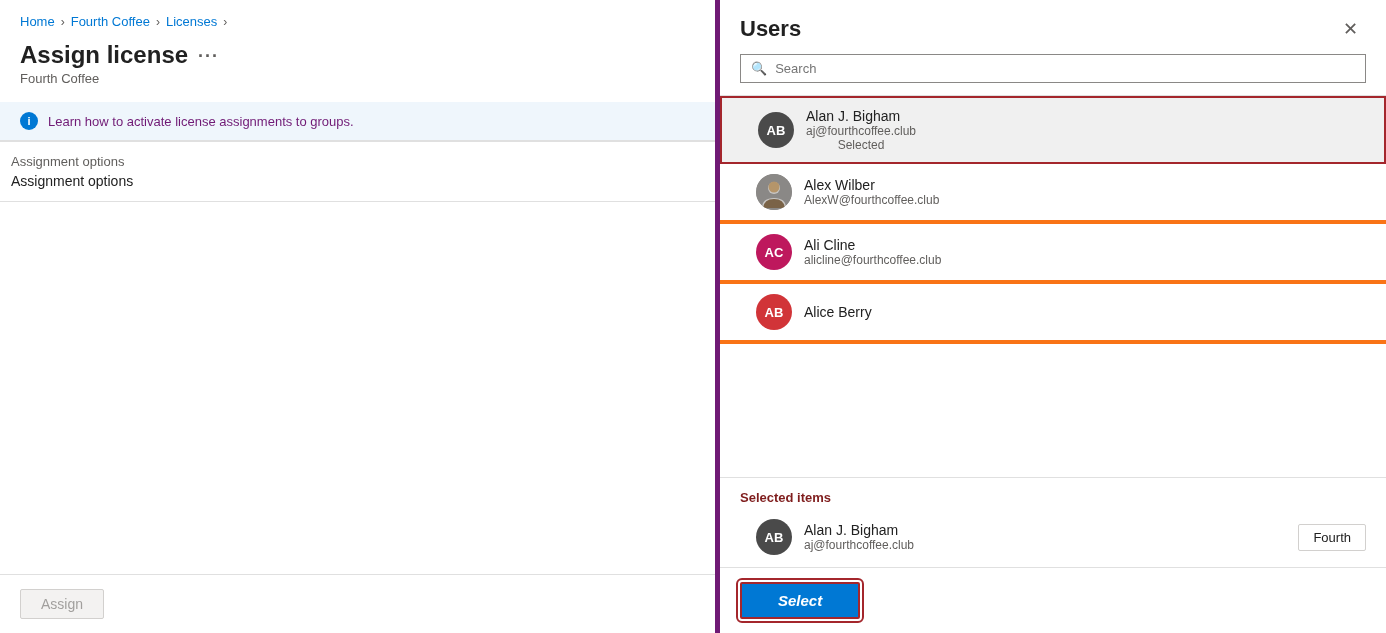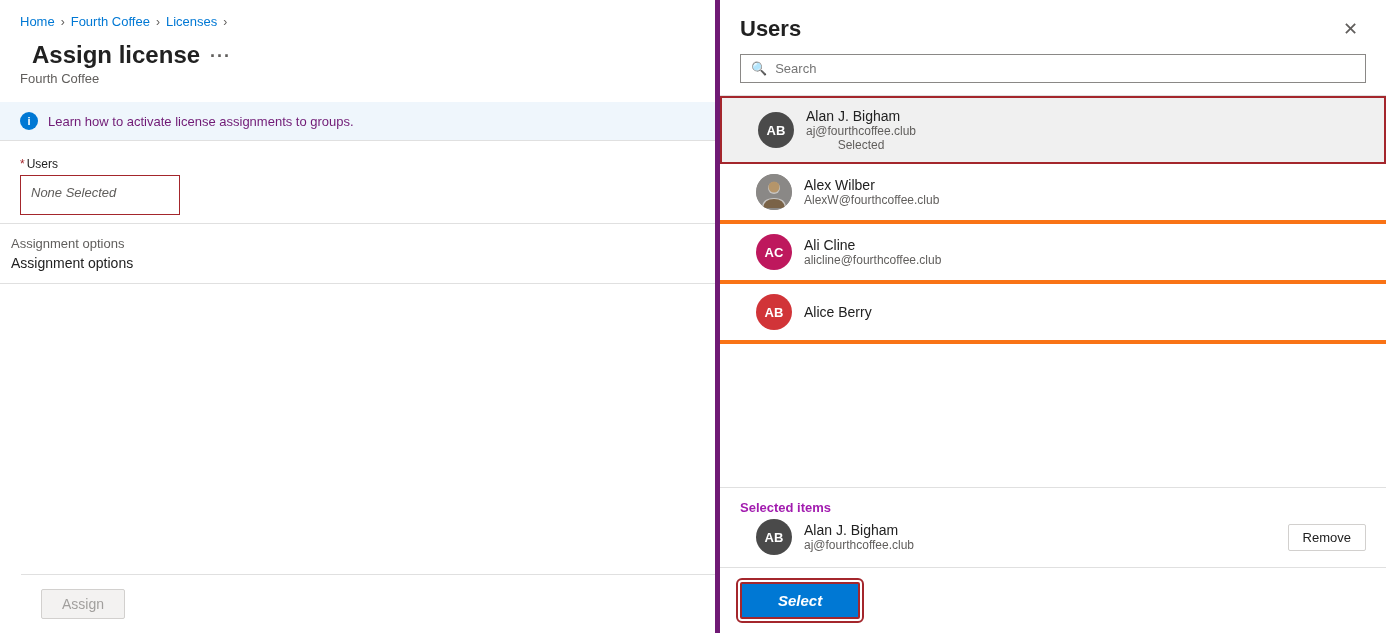--- a/index.html
+++ b/index.html
@@ -29,21 +29,21 @@
     }
     .breadcrumb-sep {
       color: #605e5c;
       font-size: 12px;
       margin: 0 2px;
     }
 
     .page-title {
       font-size: 24px;
       font-weight: 600;
-      padding: 4px 20px 2px 32px;
+      padding: 4px 20px 2px 20px;
       display: flex;
       align-items: flex-start;
       gap: 10px;
     }
     .page-title-dots {
       font-size: 18px;
       color: #605e5c;
       cursor: pointer;
       letter-spacing: 2px;
     }
@@ -116,21 +116,20 @@
     }
 
     .left-footer {
       position: absolute;
       bottom: 0;
       left: 0;
       right: 0;
       border-top: 1px solid #e0e0e0;
       padding: 14px 20px;
       background: #fff;
-      margin-left: 21px;
     }
     .assign-btn {
       background: #f3f2f1;
       color: #a19f9d;
       border: 1px solid #d2d0ce;
       padding: 6px 20px;
       font-size: 14px;
       cursor: not-allowed;
       border-radius: 2px;
     }
@@ -221,21 +220,22 @@
     .user-email { font-size: 12px; color: #605e5c; }
     .user-selected-tag { font-size: 12px; color: #605e5c; text-align: center; }
 
     .selected-items-section {
       padding: 12px 20px 8px 20px;
       border-top: 1px solid #e0e0e0;
     }
     .selected-items-title {
       font-size: 13px;
       font-weight: 600;
-      color: #a21caf;
+      margin-bottom: 10px;
+      color: #7f1d1d;
     }
     .selected-user-row {
       display: flex;
       align-items: center;
       gap: 12px;
       padding: 4px 0;
     }
     .selected-user-info { flex: 1; display: flex; flex-direction: column; }
     .selected-user-name { font-size: 14px; color: #212121; }
     .selected-user-email { font-size: 12px; color: #605e5c; }
@@ -301,28 +301,20 @@
 
   <div class="info-banner">
     <div class="info-icon">i</div>
     <span>
       <a href="#">Learn how to activate license assignments to groups.</a>
     </span>
   </div>
 
   <hr class="divider">
 
-  <div class="users-section">
-    <div class="field-label">
-      <span class="required">*</span><span>Users</span>
-    </div>
-    <div class="users-box">
-      <span class="none-selected">None Selected</span>
-    </div>
-  </div>
 
   <hr class="divider">
 
   <div class="assignment-options-section">
     <div class="assignment-options-label">Assignment options</div>
     <div class="assignment-options-value">Assignment options</div>
   </div>
 
   <hr class="divider">
 
@@ -388,20 +380,20 @@
   </div>
 
   <div class="selected-items-section">
     <div class="selected-items-title">Selected items</div>
     <div class="selected-user-row">
       <div class="avatar avatar-ab">AB</div>
       <div class="selected-user-info">
         <span class="selected-user-name">Alan J. Bigham</span>
         <span class="selected-user-email">aj@fourthcoffee.club</span>
       </div>
-      <button class="remove-btn">Remove</button>
+      <button class="remove-btn">Fourth</button>
     </div>
   </div>
 
   <div class="panel-footer">
     <button class="select-btn">Select</button>
   </div>
 </div>
 
 </body></html>

